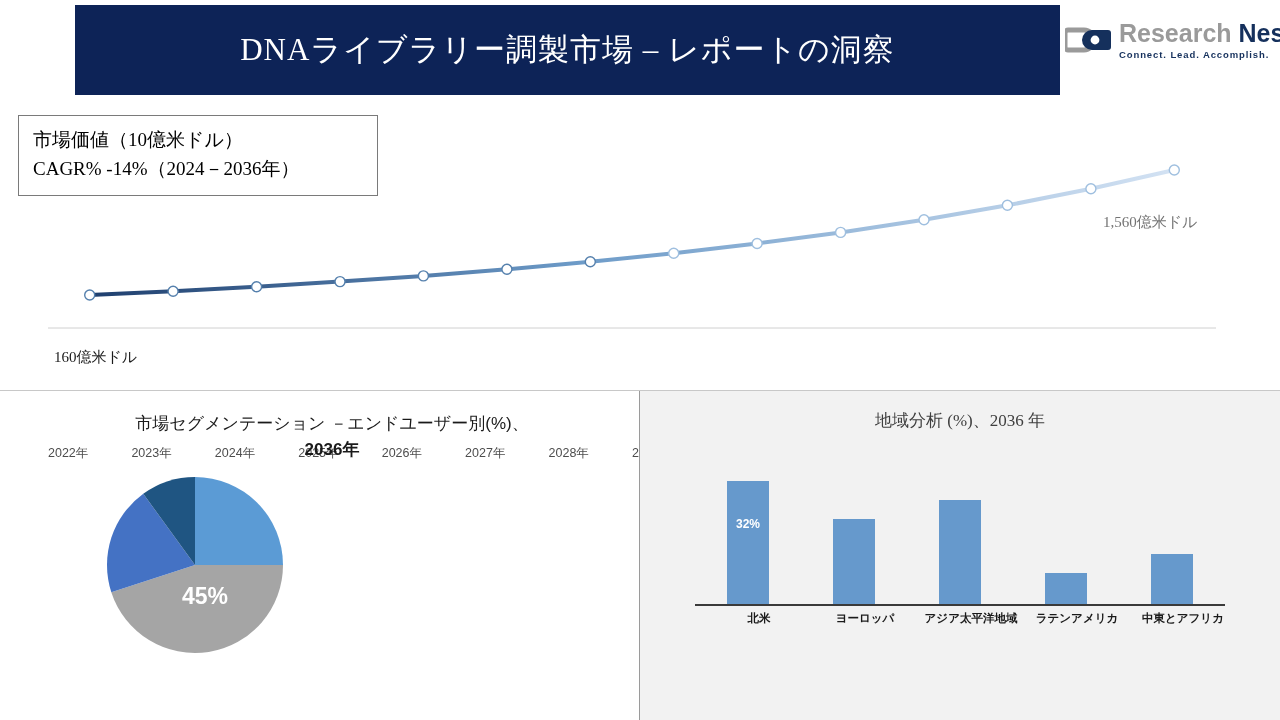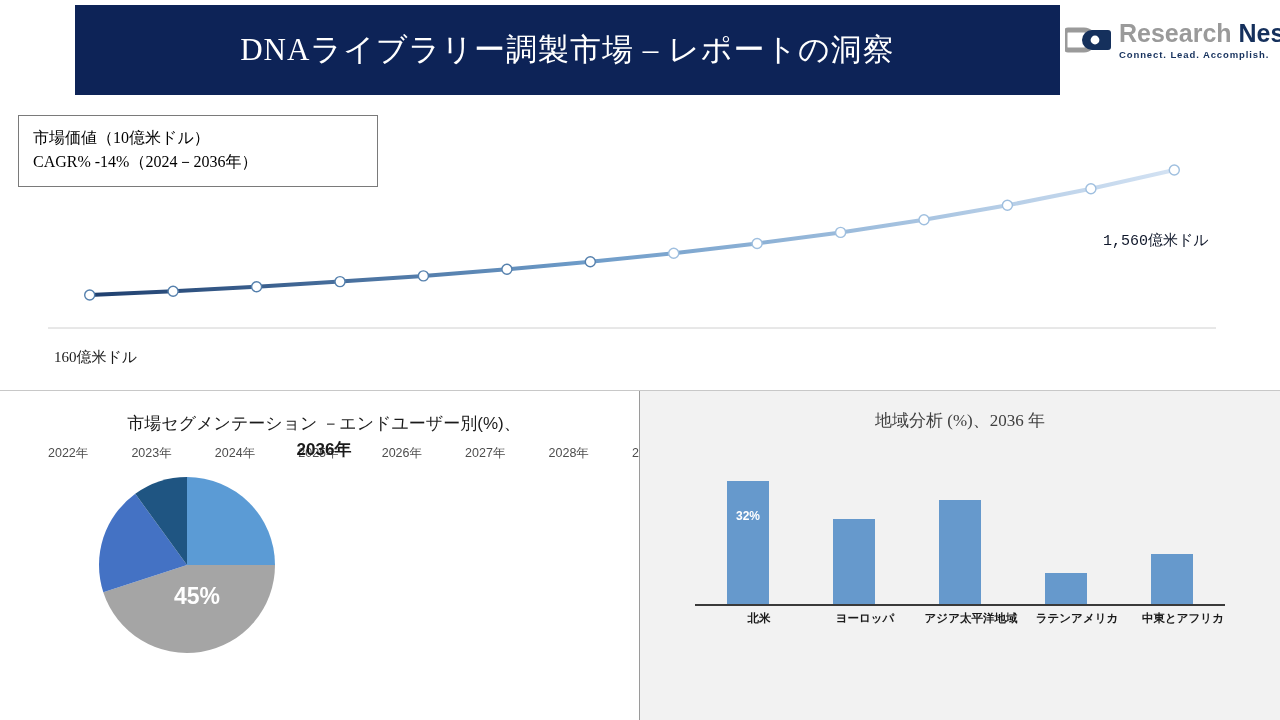--- a/index.html
+++ b/index.html
@@ -72,21 +72,21 @@
     position: absolute;
     left: 18px;
     top: 115px;
     width: 330px;
     padding: 10px 14px 12px 14px;
     border: 1px solid #7a7a7a;
     background: #ffffff;
     font-family: "Liberation Serif", serif;
   }
   .value-line {
-    font-size: 16px;
+    font-size: 19px;
     color: #000000;
     line-height: 1.5;
     white-space: nowrap;
   }
 
   
   .line-chart-area {
     position: absolute;
     left: 0;
     top: 100px;
@@ -99,24 +99,24 @@
     left: 54px;
     top: 248px;
     font-family: "Liberation Serif", serif;
     font-size: 15px;
     color: #1a1a1a;
     white-space: nowrap;
   }
   .line-end-label {
     position: absolute;
     left: 1103px;
-    top: 131px;
-    font-family: Liberation Mono, monospace;
+    top: 113px;
+    font-family: Liberation Serif, serif;
     font-size: 15px;
-    color: #0f172a;
+    color: #737373;
     white-space: nowrap;
   }
   .axis-labels {
     position: absolute;
     left: 48px;
     top: 345px;
     width: 1168px;
     display: flex;
   }
   .axis-label {
@@ -135,21 +135,21 @@
   .vr-mid {
     position: absolute; left: 639px; top: 391px; width: 1px;
     height: 329px; background: #9a9a9a;
   }
   .right-panel-bg {
     position: absolute; left: 640px; top: 391px;
     width: 640px; height: 329px; background: #f2f2f2;
   }
 
   
-  .pie-section { position: absolute; left: 4px; top: 391px; width: 639px; height: 329px; }
+  .pie-section { position: absolute; left: 12px; top: 391px; width: 639px; height: 329px; }
   .pie-title {
     position: absolute; left: 30px; top: 20px; width: 580px;
     text-align: center; font-size: 17px; color: #1a1a1a; line-height: 1.5;
   }
   .pie-title b { font-weight: bold; }
   .pie-wrap { position: absolute; left: 88px; top: 84px; width: 190px; height: 180px; }
   .pie-pct {
     position: absolute; left: 158px; top: 192px;
     font-size: 23px; font-weight: bold; color: #ffffff; margin-left: 12px;
   }
@@ -169,21 +169,21 @@
   .bars-plot {
     position: absolute; left: 55px; top: 78px; width: 530px; height: 135px;
     display: flex; align-items: flex-end; justify-content: space-between;
   }
   .bar-col { width: 106px; display: flex; justify-content: center; align-items: flex-end; height: 100%; }
   .bar {
     width: 42px; background: #6699cc; position: relative;
     display: flex; justify-content: center;
   }
   .bar-value {
-    position: absolute; top: 28px; font-size: 12px; font-weight: bold; color: #ffffff;
+    position: absolute; top: 36px; font-size: 12px; font-weight: bold; color: #ffffff;
   }
   .bar-axis {
     position: absolute; left: 55px; top: 213px; width: 530px; height: 2px; background: #3a3a3a;
   }
   .bar-labels {
     position: absolute; left: 66px; top: 220px; width: 530px; display: flex; align-items: center;
   }
   .bar-label {
     flex: 1 1 0; text-align: center; font-size: 11.5px; font-weight: bold;
     color: #1a1a1a; white-space: nowrap;

